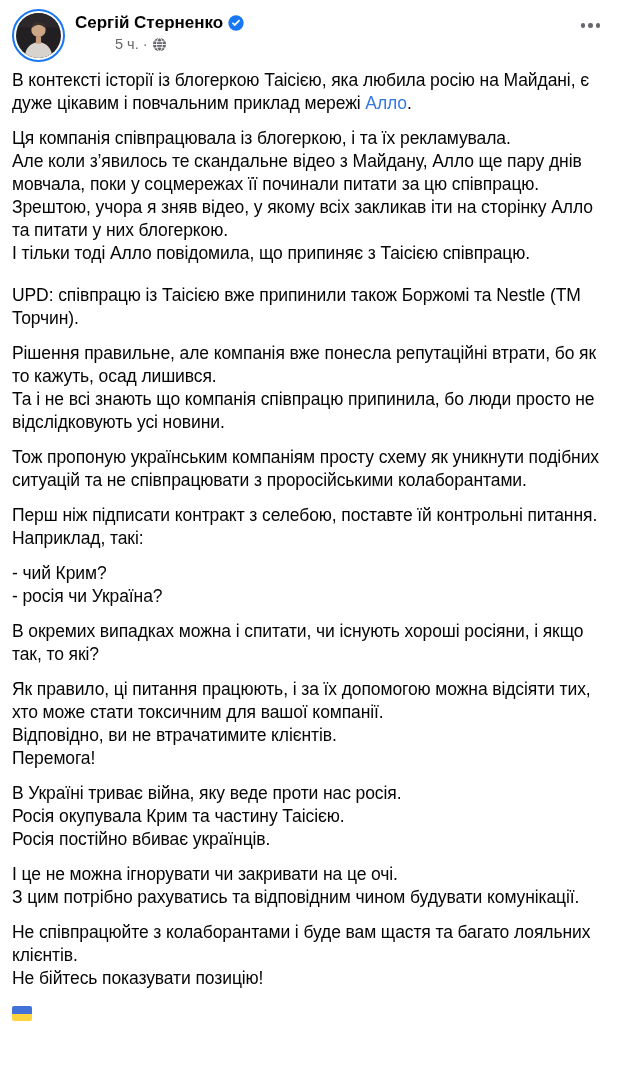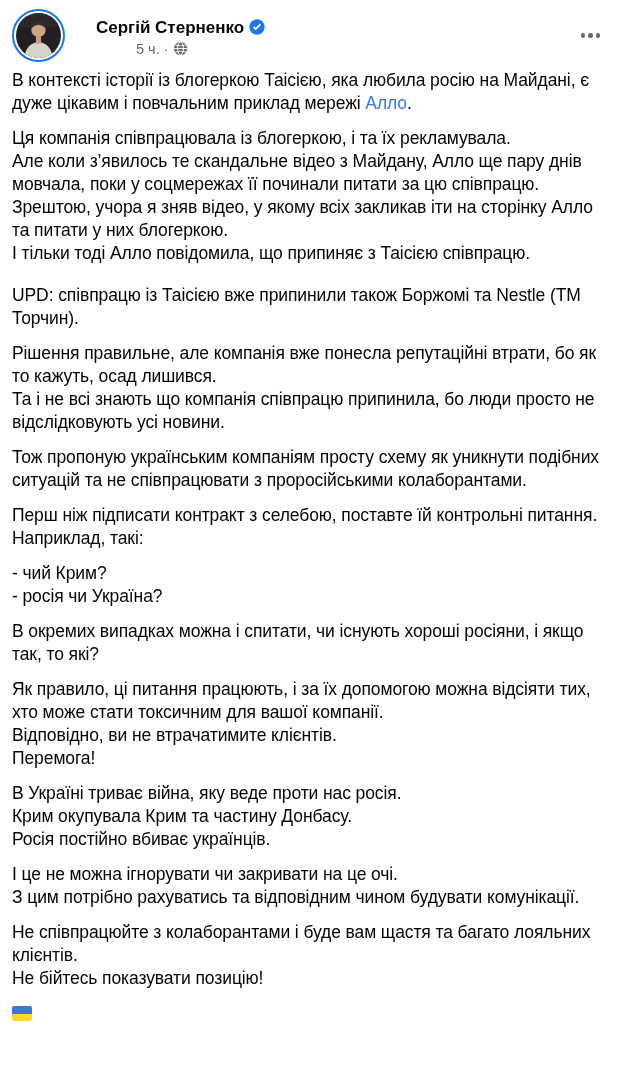--- a/index.html
+++ b/index.html
@@ -15,23 +15,22 @@
   .post {
     width: 618px;
     height: 1087px;
     overflow: hidden;
     background: #fff;
     box-sizing: border-box;
   }
   
   .header {
     display: flex;
-    align-items: center;
+    align-items: flex-start;
     padding: 9px 14px 2px 12px;
-    gap: 21px;
   }
   .avatar-ring {
     width: 45px;
     height: 45px;
     border-radius: 50%;
     border: 2.5px solid var(--accent, #1877F2);
     padding: 2px;
     background: #fff;
     flex: 0 0 auto;
     cursor: pointer;
@@ -196,21 +195,21 @@
       <div class="para">
         <div class="pline"><span>В окремих випадках можна і спитати, чи існують хороші росіяни, і якщо так, то які?</span></div>
       </div>
       <div class="para">
         <div class="pline"><span>Як правило, ці питання працюють, і за їх допомогою можна відсіяти тих, хто може стати токсичним для вашої компанії.</span></div>
         <div class="pline"><span>Відповідно, ви не втрачатимите клієнтів.</span></div>
         <div class="pline"><span>Перемога!</span></div>
       </div>
       <div class="para">
         <div class="pline"><span>В Україні триває війна, яку веде проти нас росія.</span></div>
-        <div class="pline"><span>Крим окупувала Крим та частину Донбасу.</span></div>
+        <div class="pline"><span>Росія окупувала Крим та частину Таісією.</span></div>
         <div class="pline"><span>Росія постійно вбиває українців.</span></div>
       </div>
       <div class="para">
         <div class="pline"><span>І це не можна ігнорувати чи закривати на це очі.</span></div>
         <div class="pline"><span>З цим потрібно рахуватись та відповідним чином будувати комунікації.</span></div>
       </div>
       <div class="para">
         <div class="pline"><span>Не співпрацюйте з колаборантами і буде вам щастя та багато лояльних клієнтів.</span></div>
         <div class="pline"><span>Не бійтесь показувати позицію!</span></div>
       </div>

